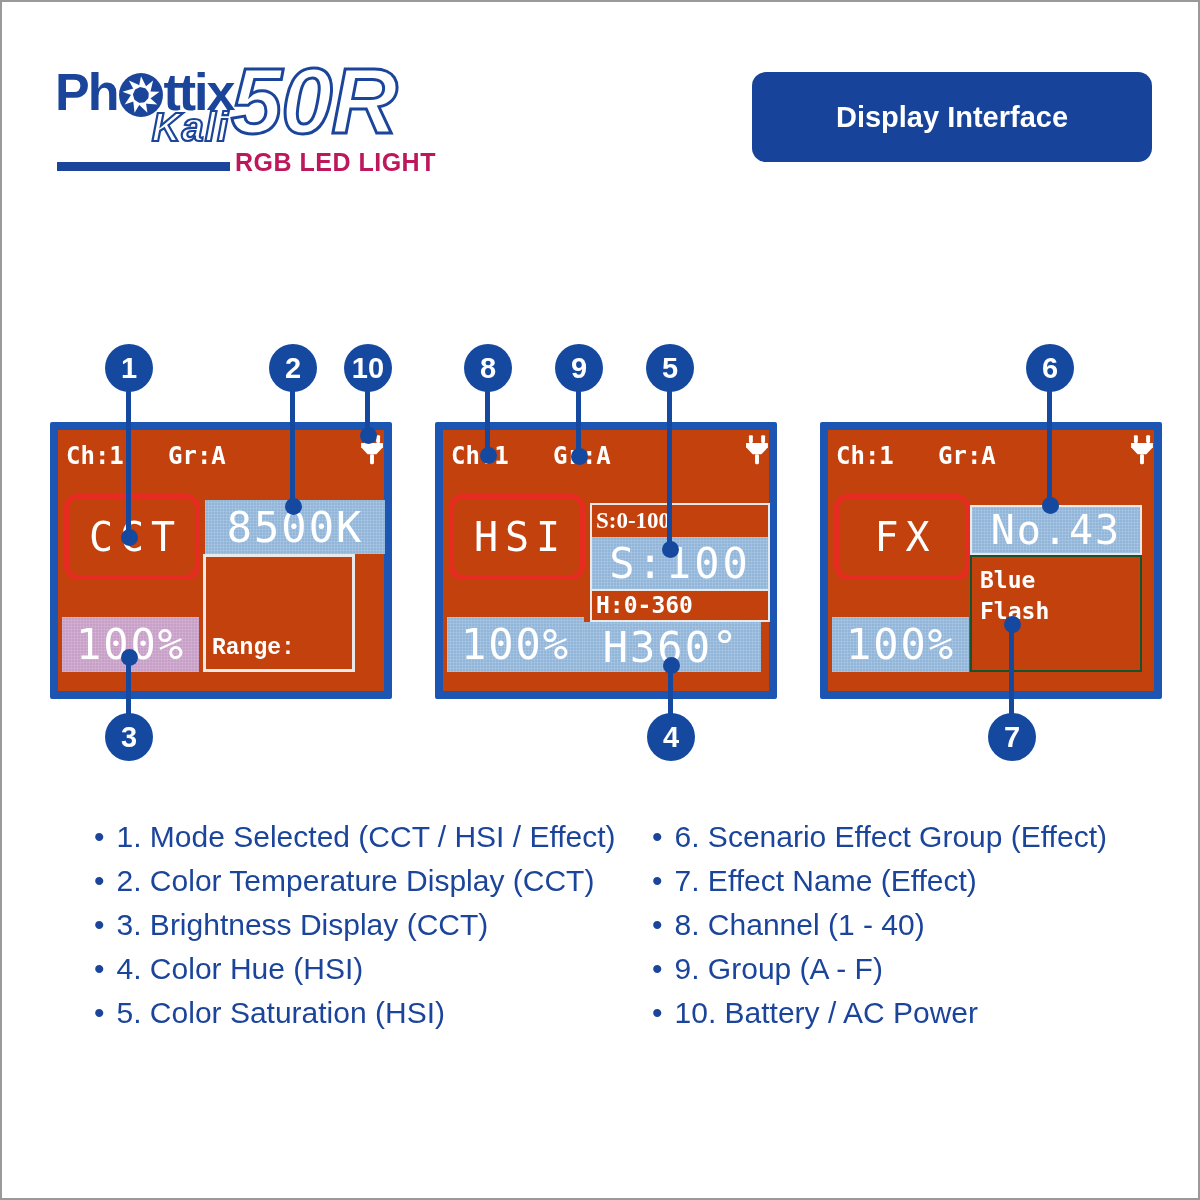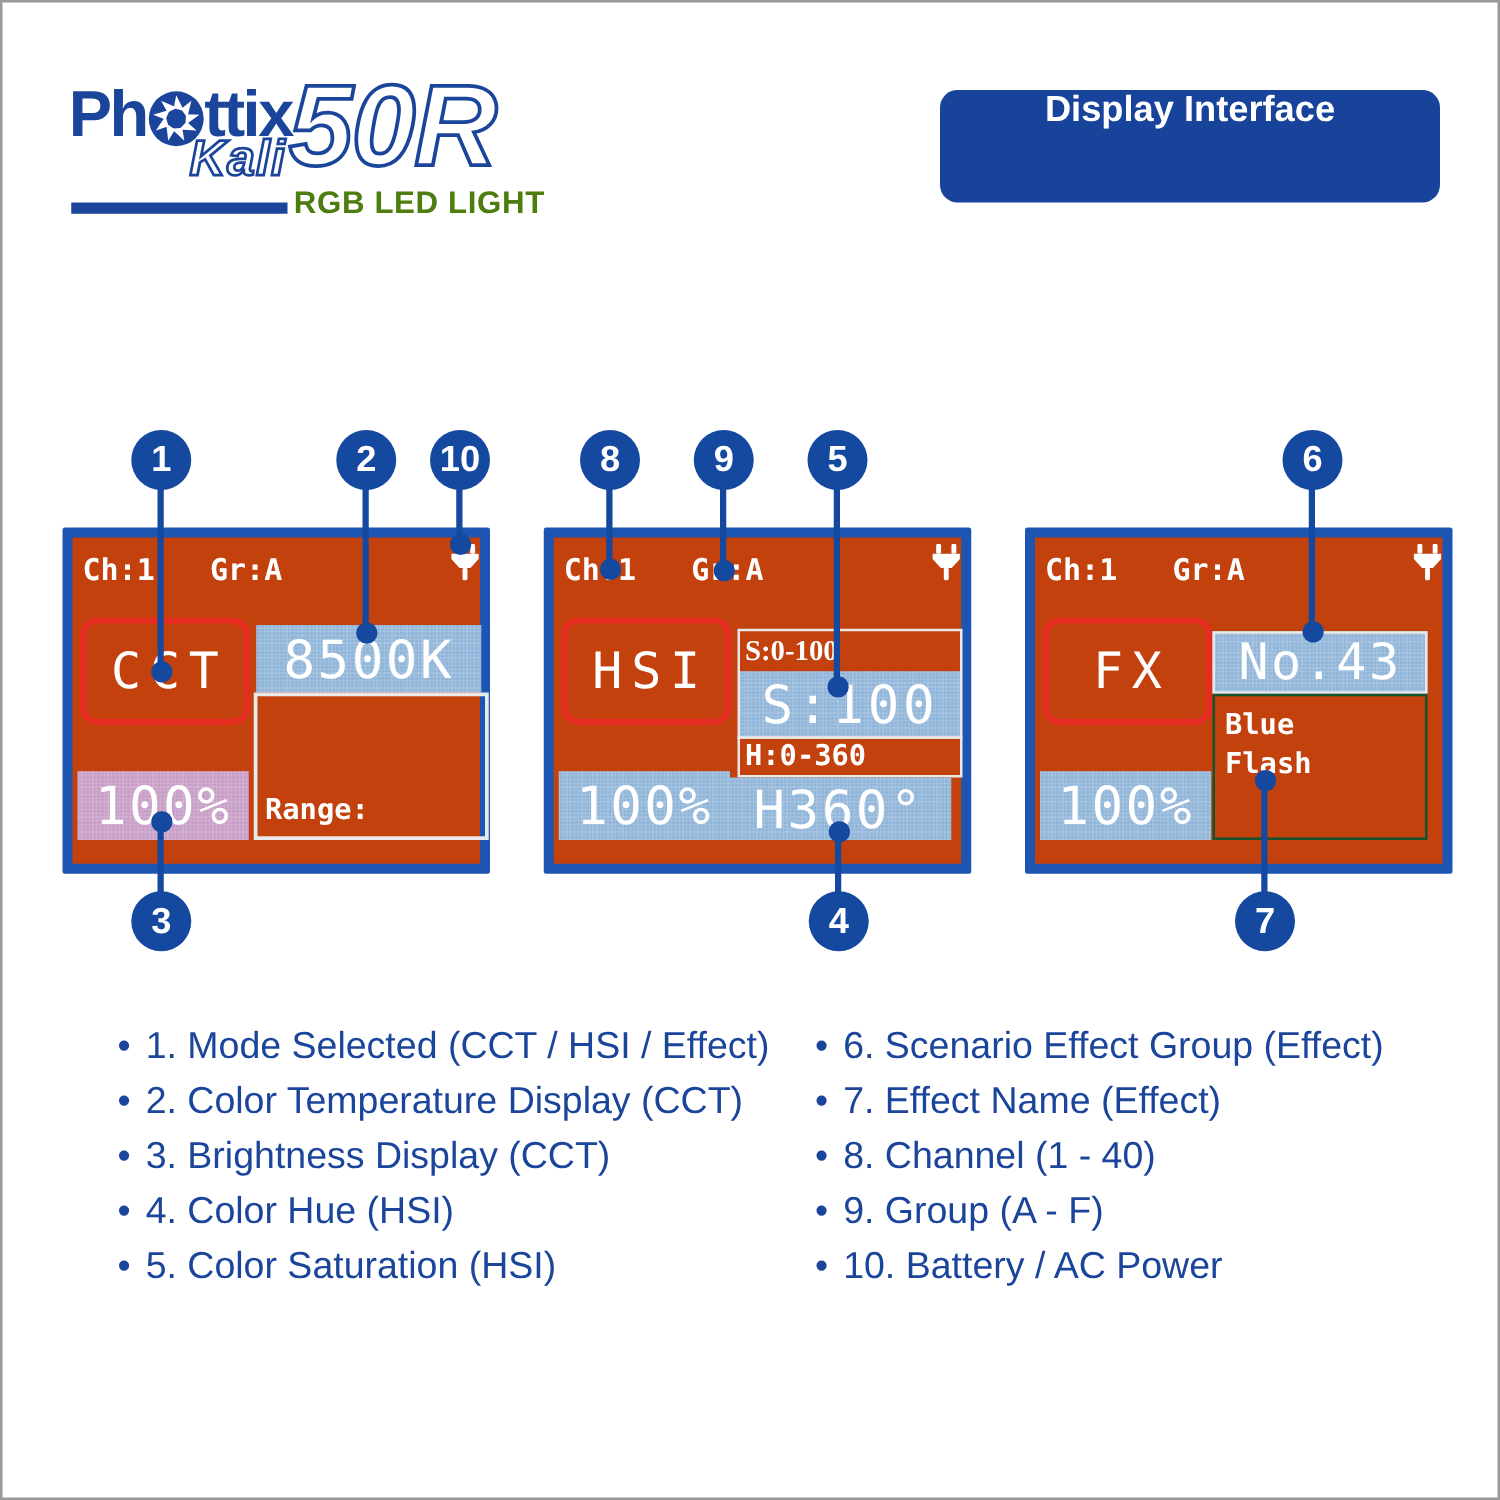--- a/index.html
+++ b/index.html
@@ -12,46 +12,46 @@
   .brand-row{position:absolute;left:53px;top:60px;display:flex;align-items:center;
     color:#1b459b;font-weight:bold;font-size:52px;letter-spacing:-2px;}
   .brand-row svg{margin:6px -1px 0 1px;}
   .model-kali{position:absolute;left:55px;top:103px;width:172px;text-align:right;
     font-size:40px;font-weight:bold;font-style:italic;letter-spacing:1px;
     color:#fff;-webkit-text-stroke:2.2px #1b459b;}
   .model-50r{position:absolute;left:229px;top:51px;font-size:92px;line-height:1.05;
     font-weight:bold;font-style:italic;color:#fff;-webkit-text-stroke:3px #1b459b;letter-spacing:-1px;}
   .logo-bar{position:absolute;left:55px;top:160px;width:173px;height:9px;background:#1b459b;}
   .tagline{position:absolute;left:233px;top:146px;font-size:25px;font-weight:bold;
-    color:#4d7c0f;letter-spacing:0.5px;text-align:center;}
+    color:#be185d;letter-spacing:0.5px;text-align:center;}
   
   .banner{position:absolute;left:750px;top:70px;width:400px;height:90px;background:#17449a;
-    border-radius:14px;color:#fff;text-align:center;display:flex;flex-direction:row;
+    border-radius:14px;color:#fff;text-align:center;display:flex;flex-direction:column;
     justify-content:center;gap:1px;}
   .banner .l1{font-size:29px;font-weight:bold;}
   .banner .l2{font-size:31px;font-weight:bold;}
   
   .screen{position:absolute;top:420px;width:342px;height:277px;box-sizing:border-box;
     border:8px solid #1c55b2;border-radius:2px;background:#c2410c;
     font-family:"DejaVu Sans Mono",monospace;color:#fff;}
   .lcd-sm{position:absolute;font-size:24px;font-weight:bold;white-space:pre;}
   .plug{position:absolute;}
   .mode-box{position:absolute;left:6px;top:64px;width:136px;height:86px;box-sizing:border-box;
     border:5px solid #e62b21;border-radius:14px;display:flex;align-items:center;justify-content:center;}
   .mode-text{font-size:40px;letter-spacing:7px;padding-left:7px;}
   .hl{background-color:#92b6da;background-image:
       repeating-linear-gradient(0deg, rgba(255,255,255,.12) 0 1px, transparent 1px 3px),
       repeating-linear-gradient(90deg, rgba(255,255,255,.12) 0 1px, transparent 1px 3px);}
   .hl-pink{background-color:#c79fc7;}
   .val{position:absolute;display:flex;align-items:center;justify-content:center;
     font-size:42px;letter-spacing:2px;box-sizing:border-box;}
   .bright{left:4px;top:187px;width:137px;height:55px;}
   .cct-k{left:147px;top:70px;width:180px;height:54px;}
-  .range-box{position:absolute;left:145px;top:124px;width:188px;height:118px;box-sizing:border-box;
-    border:3px solid #e9e9e9;padding:6px 6px;font-size:23px;font-weight:bold;line-height:34px;white-space:pre;}
+  .range-box{position:absolute;left:145px;top:124px;width:152px;height:118px;box-sizing:border-box;
+    border:3px solid #e9e9e9;padding:6px 6px;font-size:23px;font-weight:bold;line-height:34px;white-space:pre;font-family:Liberation Mono, monospace;}
   .s-group{position:absolute;left:147px;top:73px;width:180px;box-sizing:border-box;border:2px solid #e9e9e9;}
   .row-label{height:32px;font-size:23px;font-weight:bold;line-height:32px;padding-left:4px;box-sizing:border-box;font-family:Liberation Serif, serif;}
   .row-value{height:52px;font-size:42px;display:flex;align-items:center;justify-content:center;letter-spacing:3px;}
   .h-label{position:absolute;left:147px;top:159px;width:180px;height:33px;box-sizing:border-box;
     border:2px solid #e9e9e9;font-size:23px;font-weight:bold;line-height:29px;padding-left:4px;}
   .h-value{position:absolute;left:138px;top:192px;width:180px;height:50px;display:flex;
     align-items:center;justify-content:center;font-size:42px;letter-spacing:2px;}
   .fx-no{left:142px;top:75px;width:172px;height:50px;border:2px solid #e9e9e9;font-size:40px;}
   .fx-name{position:absolute;left:142px;top:125px;width:172px;height:117px;box-sizing:border-box;
     border:2px solid #14532d;padding:8px 8px;font-size:23px;font-weight:bold;line-height:31px;}

